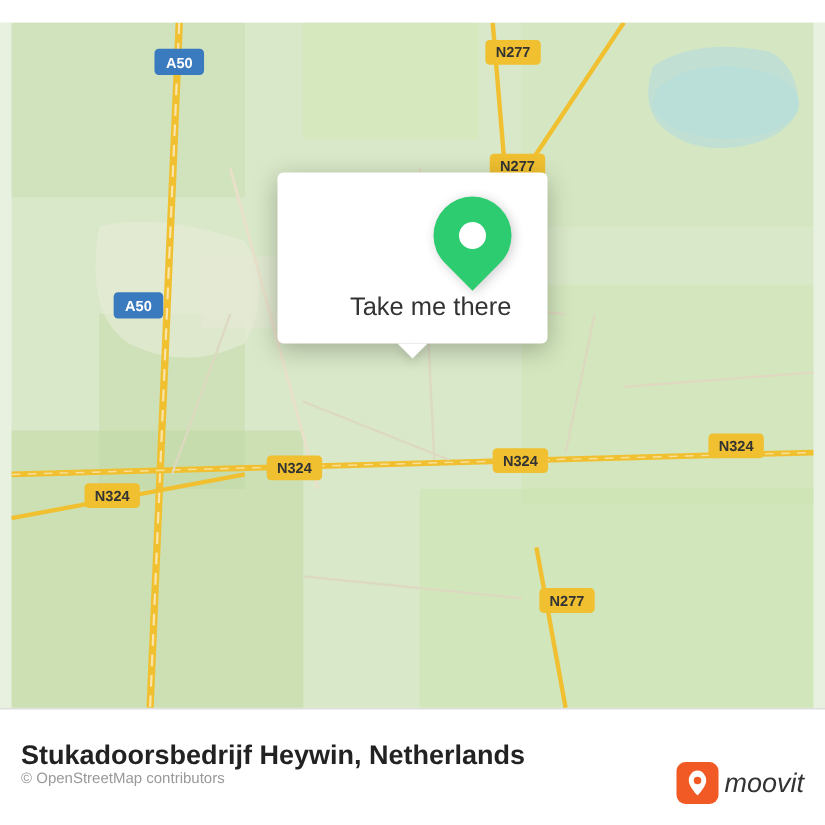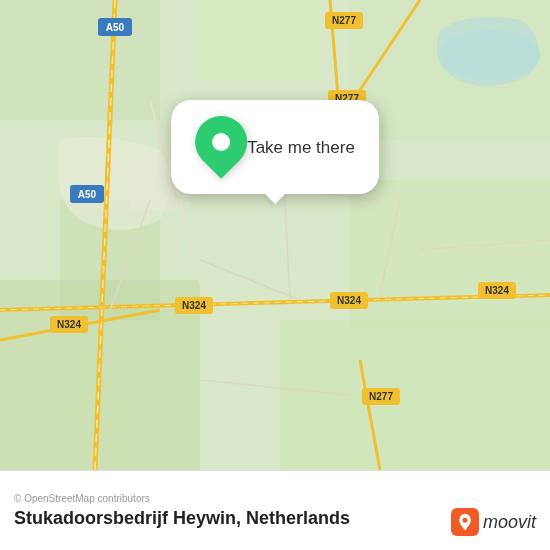--- a/index.html
+++ b/index.html
@@ -17,42 +17,44 @@
       display: flex;
       flex-direction: column;
     }
 
     #map-container {
       position: relative;
       width: 550px;
       height: 470px;
       overflow: hidden;
       background-color: #e8f0e0;
+      margin-top: 15px;
     }
 
     
     #map-svg {
       position: absolute;
       inset: 0;
       width: 100%;
       height: 100%;
     }
 
     
     #popup {
       position: absolute;
       top: 100px;
       left: 50%;
       transform: translateX(-50%);
       background: white;
-      border-radius: 20px;
+      border-radius: 4px;
       box-shadow: 0 4px 16px rgba(0,0,0,0.25);
       padding: 16px 24px 14px;
       display: flex;
-      align-items: center;
+      flex-direction: column;
+      align-items: flex-end;
       z-index: 20;
       min-width: 180px;
     }
 
     #popup-icon {
       width: 52px;
       height: 52px;
       background: #2ecc71;
       border-radius: 50% 50% 50% 0;
       transform: rotate(-45deg);
@@ -222,22 +224,22 @@
       <text x="87" y="198" text-anchor="middle" font-size="10" font-weight="bold" fill="white">A50</text>
     </svg>
 
     <div id="popup">
       <div id="popup-icon"></div>
       <span id="popup-label">Take me there</span>
     </div>
   </div>
 
   <div id="footer" style="position: relative;">
+    <span id="place-name">Stukadoorsbedrijf Heywin, Netherlands</span>
     <span id="attribution">© OpenStreetMap contributors</span>
-    <span id="place-name">Stukadoorsbedrijf Heywin, Netherlands</span>
 
     <div id="moovit-logo">
       <div id="moovit-icon">
         <svg viewBox="0 0 24 24" xmlns="http://www.w3.org/2000/svg">
           <path d="M12 2C8 2 5 6 5 10c0 5 7 12 7 12s7-7 7-12c0-4-3-8-7-8zm0 5a3 3 0 110 6 3 3 0 010-6z"></path>
         </svg>
       </div>
       <span id="moovit-text">moovit</span>
     </div>
   </div>

